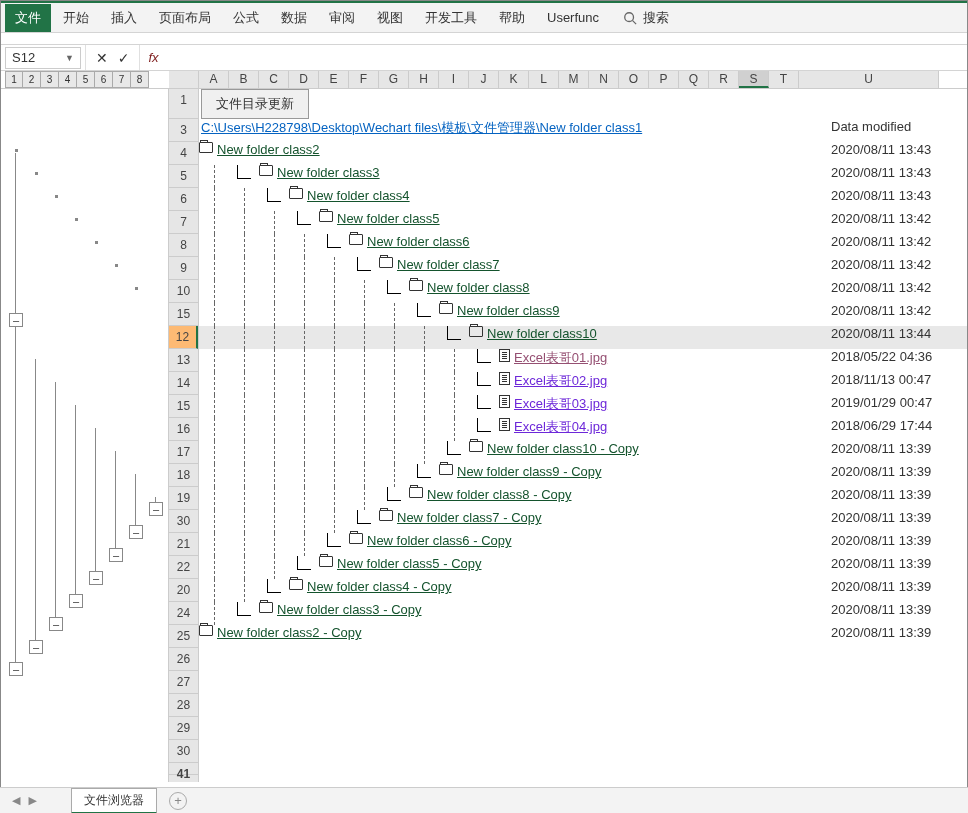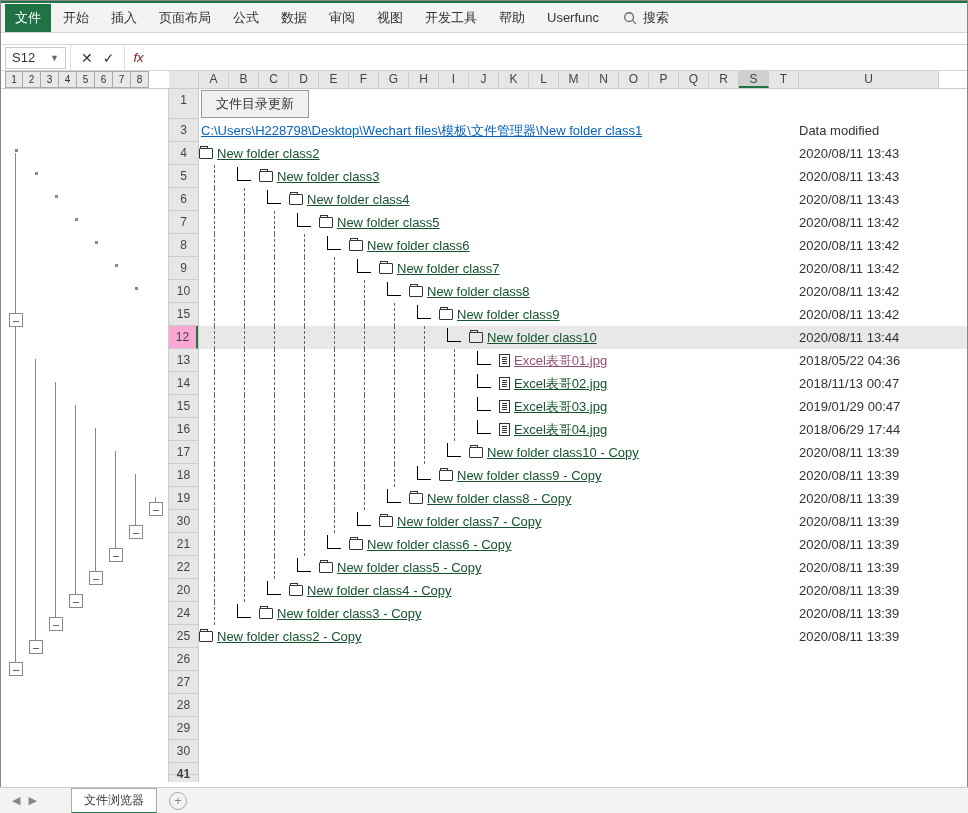--- a/index.html
+++ b/index.html
@@ -4,21 +4,21 @@
 <style>
 *{box-sizing:border-box;margin:0;padding:0;font-family:"Microsoft YaHei",Arial,sans-serif;font-size:13px;color:#333}
 body{background:#fff;width:968px;height:813px;overflow:hidden;border:1px solid #888}
 .top-bar{height:2px;background:#217346}
 .ribbon{display:flex;align-items:center;height:30px;background:#f3f3f3;border-bottom:1px solid #d4d4d4;padding:0 4px;gap:2px}
 .tab{padding:5px 10px;cursor:pointer;font-size:13px}
 .tab.file{background:#217346;color:#fff}
 .search-area{display:flex;align-items:center;margin-left:12px;gap:6px;color:#666}
 .ribbon-body{height:12px;background:#fff;border-bottom:1px solid #d4d4d4}
 .name-box-row{display:flex;align-items:center;height:26px;border-bottom:1px solid #d4d4d4;background:#fff}
-.name-box{width:61px;height:22px;border:1px solid #ccc;margin:0 4px;padding:0 6px;display:flex;align-items:center;justify-content:space-between;background:#fff}
+.name-box{width:76px;height:22px;border:1px solid #ccc;margin:0 4px;padding:0 6px;display:flex;align-items:center;justify-content:space-between;background:#fff}
 .nb-dd{color:#666;font-size:9px}
 .fx-btns{display:flex;align-items:center;gap:10px;padding:0 10px;border-left:1px solid #e0e0e0;border-right:1px solid #e0e0e0;height:100%;color:#bbb}
 .fx-btns span{font-size:14px}
 .fx-label{font-style:italic;padding:0 8px;color:#7f1d1d}
 .formula-input{flex:1;height:100%;border:none;outline:none;padding:0 4px}
 .outline-header{display:flex;height:18px;border-bottom:1px solid #ccc}
 .outline-levels{width:168px;display:flex}
 .ol-btn{width:18px;height:17px;border:1px solid #aaa;margin:0;background:#e8e8e8;font-size:10px;display:flex;align-items:center;justify-content:center;border-left:none}
 .ol-btn:first-child{border-left:1px solid #aaa;margin-left:4px}
 .corner{width:30px;border-right:1px solid #ccc;background:#e6e6e6}
@@ -26,31 +26,31 @@
 .ch{border-right:1px solid #ccc;background:#e6e6e6;text-align:center;font-size:12px;line-height:17px;color:#444}
 .ch.sel{background:#d0d0d0;border-bottom:2px solid #217346}
 .grid-area{display:flex;height:calc(100% - 118px);overflow:hidden}
 .outline-pane{width:168px;background:#fff;border-right:1px solid #ccc;position:relative}
 .outline-pane .og-line{position:absolute;border-left:1px solid #888}
 .outline-pane .og-btn{position:absolute;width:14px;height:14px;border:1px solid #888;background:#fff;font-size:11px;line-height:12px;text-align:center}
 .outline-pane .og-dot{position:absolute;width:3px;height:3px;background:#888}
 .row-headers{width:30px;background:#e6e6e6;border-right:1px solid #ccc}
 .rh{height:23px;border-bottom:1px solid #ccc;text-align:center;font-size:12px;line-height:22px;color:#444}
 .rh.tall{height:30px}
-.rh.sel{background:#f9a8d4;border-right:2px solid #217346}
+.rh.sel{background:#fdba74;border-right:2px solid #217346}
 .cells{flex:1;position:relative}
-.row{height:23px;display:flex;align-items:center;position:relative}
+.row{height:23px;display:flex;position:relative}
 .row.tall{height:30px}
 .row.sel{background:#e8e8e8}
 .btn-update{border:1px solid #999;background:#f0f0f0;padding:4px 14px;margin-left:2px;font-size:13px}
 .path-link{color:#0563c1;text-decoration:underline;margin-left:2px}
-.date-col{position:absolute;left:600px;white-space:nowrap}
+.date-col{position:absolute;left:632px;white-space:nowrap}
 .folder-link{color:#14532d;text-decoration:underline}
 .file-link{color:#954f72;text-decoration:underline}
-.file-link.blue{color:#14532d}
+.file-link.blue{color:#6d28d9}
 .tree-seg{display:inline-block;width:30px;text-align:center;vertical-align:middle}
 .tree-dash{border-left:1px dashed #666;height:23px;display:inline-block;vertical-align:middle}
 .tree-corner{display:inline-block;width:14px;height:14px;border-left:1px solid #000;border-bottom:1px solid #000;vertical-align:middle;margin-bottom:6px}
 .folder-icon{display:inline-block;width:14px;height:11px;border:1px solid #333;border-radius:1px;position:relative;vertical-align:middle;margin-right:4px}
 .folder-icon:before{content:"";position:absolute;top:-3px;left:0;width:6px;height:2px;border:1px solid #333;border-bottom:none}
 .file-icon{display:inline-block;width:11px;height:13px;border:1px solid #333;vertical-align:middle;margin-right:4px;position:relative;background:#fff}
 .file-icon:before{content:"";position:absolute;left:2px;top:2px;width:5px;height:1px;background:#333;box-shadow:0 2px 0 #333,0 4px 0 #333,0 6px 0 #333}
 .active-cell{position:absolute;border:2px solid #217346;pointer-events:none}
 .active-cell:after{content:"";position:absolute;right:-3px;bottom:-3px;width:5px;height:5px;background:#217346}
 .sheet-tabs{position:absolute;bottom:0;left:0;right:0;height:26px;border-top:1px solid #ccc;display:flex;align-items:center;background:#f3f3f3;padding-left:8px}

